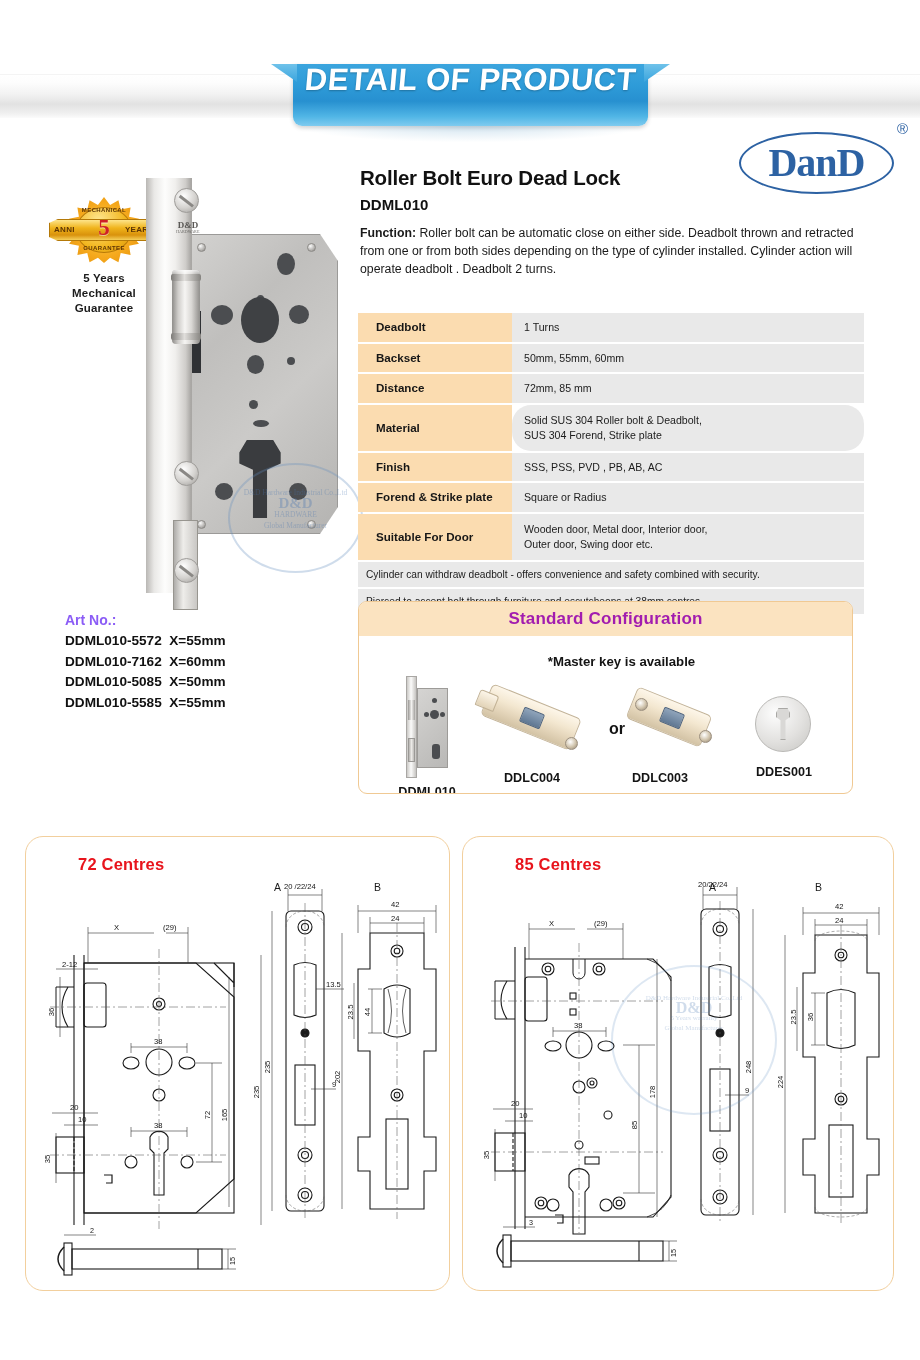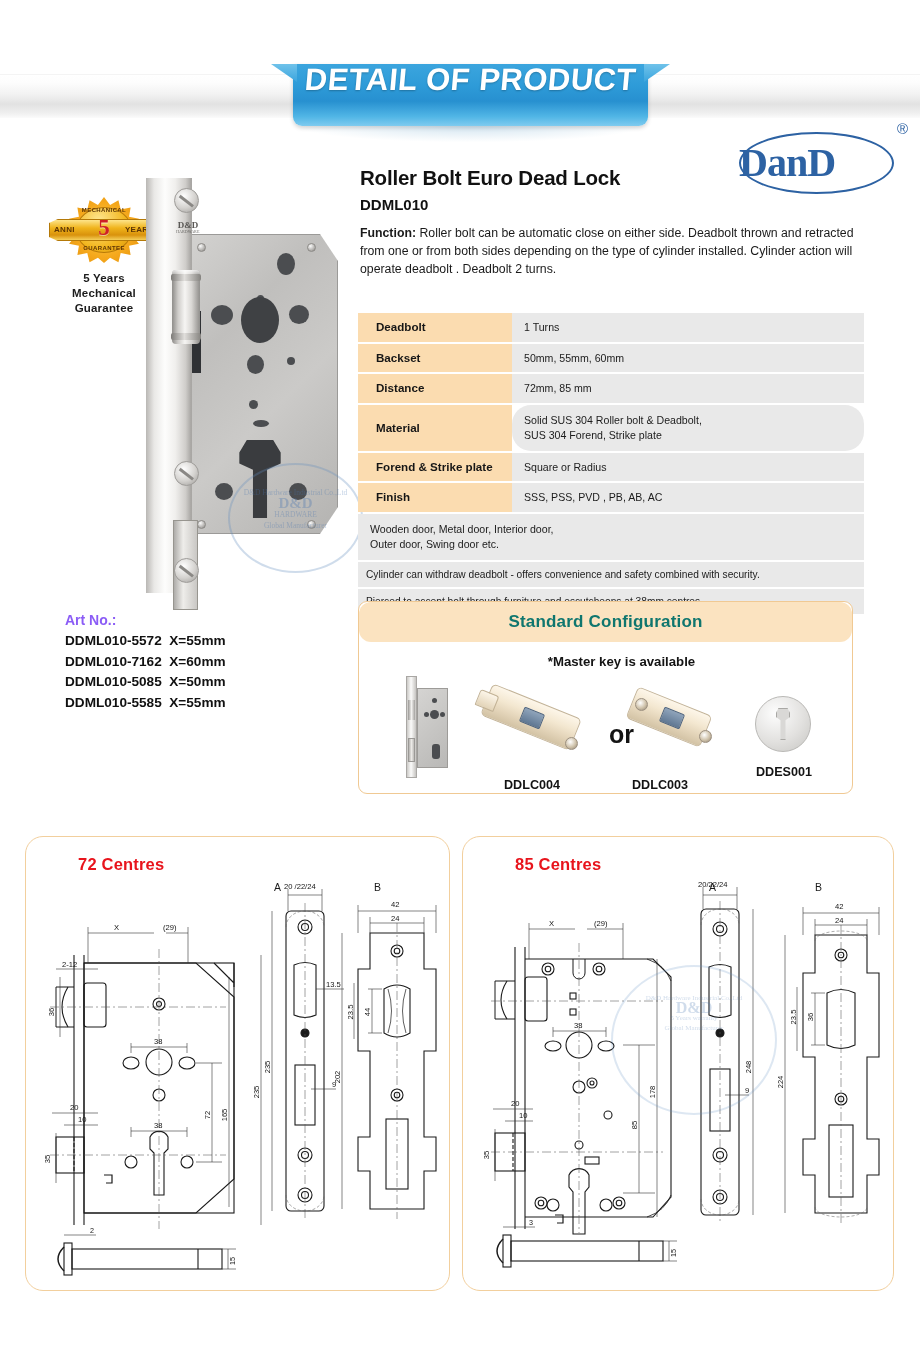--- a/index.html
+++ b/index.html
@@ -46,21 +46,21 @@
     background: radial-gradient(ellipse at 50% 0%, rgba(120,175,210,.33), rgba(255,255,255,0) 72%);
   }
 
   
   .logo-box { position: absolute; top: 118px; left: 735px; width: 175px; height: 90px; }
   .logo-oval {
     position: absolute; top: 14px; left: 4px; width: 155px; height: 62px;
     border: 2.5px solid #2d62a3; border-radius: 50%;
   }
   .logo-text {
-    position: absolute; top: 22px; left: 4px; width: 155px; text-align: left;
+    position: absolute; top: 22px; left: 4px; width: 155px; text-align: center;
     font-family: "Liberation Serif", serif; font-weight: bold;
     font-size: 40px; color: #2d62a3; line-height: 46px; letter-spacing: -1px;
   }
   .logo-r {
     position: absolute; top: 2px; left: 162px;
     font-size: 15px; color: #2d62a3; font-family: "Liberation Sans", sans-serif;
   }
 
   
   .badge-wrap { position: absolute; top: 195px; left: 45px; width: 118px; }
@@ -229,31 +229,31 @@
     font-size: 13.6px; font-weight: bold; color: #111; line-height: 20.5px;
     white-space: pre;
   }
 
   
   .stdcfg {
     position: absolute; top: 601px; left: 358px; width: 495px; height: 193px;
     border: 1.3px solid #f0c993; border-radius: 9px; overflow: hidden; background: #fff;
   }
   .stdcfg-hd {
-    height: 40px; background: #fbe3c0; display: flex;
+    height: 34px; background: #fbe3c0; display: flex;
     align-items: center; justify-content: center;
-    font-size: 17px; font-weight: bold; color: #0f766e; letter-spacing: .2px; border-radius: 12px;
+    font-size: 17px; font-weight: bold; color: #a21caf; letter-spacing: .2px;
   }
   .stdcfg-master {
     position: absolute; top: 52px; left: 0; width: 495px; text-align: center;
     font-size: 13.2px; font-weight: bold; color: #141414; padding-left: 30px;
   }
   .cfg-items { position: absolute; top: 70px; left: 0; width: 495px; height: 120px; }
   .cfg-item { position: absolute; text-align: center; }
-  .cfg-label { font-size: 12.6px; font-weight: bold; color: #131313; margin-top: 14px; }
+  .cfg-label { font-size: 12.6px; font-weight: bold; color: #131313; margin-top: 7px; }
 
   .mini-lock { position: relative; width: 42px; height: 102px; margin: 0 auto; }
   .mini-lock .mfp {
     position: absolute; left: 0; top: 0; width: 11px; height: 102px;
     background: linear-gradient(to right, #cbc9c6, #fbfbfa 45%, #c6c4c1);
     border: 1px solid #a9a7a4;
   }
   .mini-lock .mbody {
     position: absolute; left: 11px; top: 12px; width: 31px; height: 80px;
     background: linear-gradient(135deg, #d5d4d2, #b9b8b6);
@@ -287,21 +287,21 @@
     position: absolute; width: 13px; height: 13px; border-radius: 50%;
     background: radial-gradient(circle at 40% 35%, #fff, #cfc2aa 55%, #8c8070);
     border: 1px solid #9c9080;
   }
   .cyl .thumb {
     position: absolute; left: 0px; top: 6px; width: 20px; height: 17px;
     background: linear-gradient(to bottom, #fcf5e8, #e2d3b7);
     border: 1px solid #c2b296; border-radius: 3px 3px 1px 1px; transform: rotate(22deg);
   }
   .or-text {
-    position: absolute; font-size: 25px; font-weight: bold; color: #141414;
+    position: absolute; font-size: 16px; font-weight: bold; color: #141414;
   }
   .esc { position: relative; width: 58px; height: 62px; margin: 0 auto; }
   .esc .ring {
     position: absolute; left: 0; top: 2px; width: 56px; height: 56px; border-radius: 50%;
     background: radial-gradient(circle at 36% 30%, #fdfdfd, #e2e1df 55%, #c6c5c2 100%);
     border: 1px solid #b9b8b5;
   }
   .esc .kw {
     position: absolute; left: 21px; top: 14px; width: 14px; height: 32px;
     background: #d9d8d6; border: 1px solid #a9a8a5;
@@ -422,28 +422,29 @@
     <div class="spec-row">
       <div class="spec-k">Distance</div>
       <div class="spec-v" style="white-space: pre-line;">72mm, 85 mm</div>
     </div>
     <div class="spec-row tall">
       <div class="spec-k">Material</div>
       <div class="spec-v" style="white-space: pre-line; border-radius: 19px;">Solid SUS 304 Roller bolt &amp; Deadbolt,
 SUS 304 Forend, Strike plate</div>
     </div>
     <div class="spec-row">
+      <div class="spec-k">Finish</div>
+      <div class="spec-v" style="white-space: pre-line;">SSS, PSS, PVD , PB, AB, AC</div>
+    </div>
+    <div class="spec-row">
       <div class="spec-k">Forend &amp; Strike plate</div>
       <div class="spec-v" style="white-space: pre-line;">Square or Radius</div>
     </div>
-    <div class="spec-row">
-      <div class="spec-k">Finish</div>
-      <div class="spec-v" style="white-space: pre-line;">SSS, PSS, PVD , PB, AB, AC</div>
-    </div>
     <div class="spec-row tall">
+      <div class="spec-k">Suitable For Door</div>
       <div class="spec-v" style="white-space: pre-line;">Wooden door, Metal door, Interior door,
 Outer door, Swing door etc.</div>
     </div>
     <div class="spec-note">Cylinder can withdraw deadbolt - offers convenience and safety combined with security.</div>
     <div class="spec-note">Pierced to accept bolt through furniture and escutcheons at 38mm centres</div>
   </div>
 
 <div class="artno">
   <div class="hd">Art No.:</div>
   <div id="artno-list">

